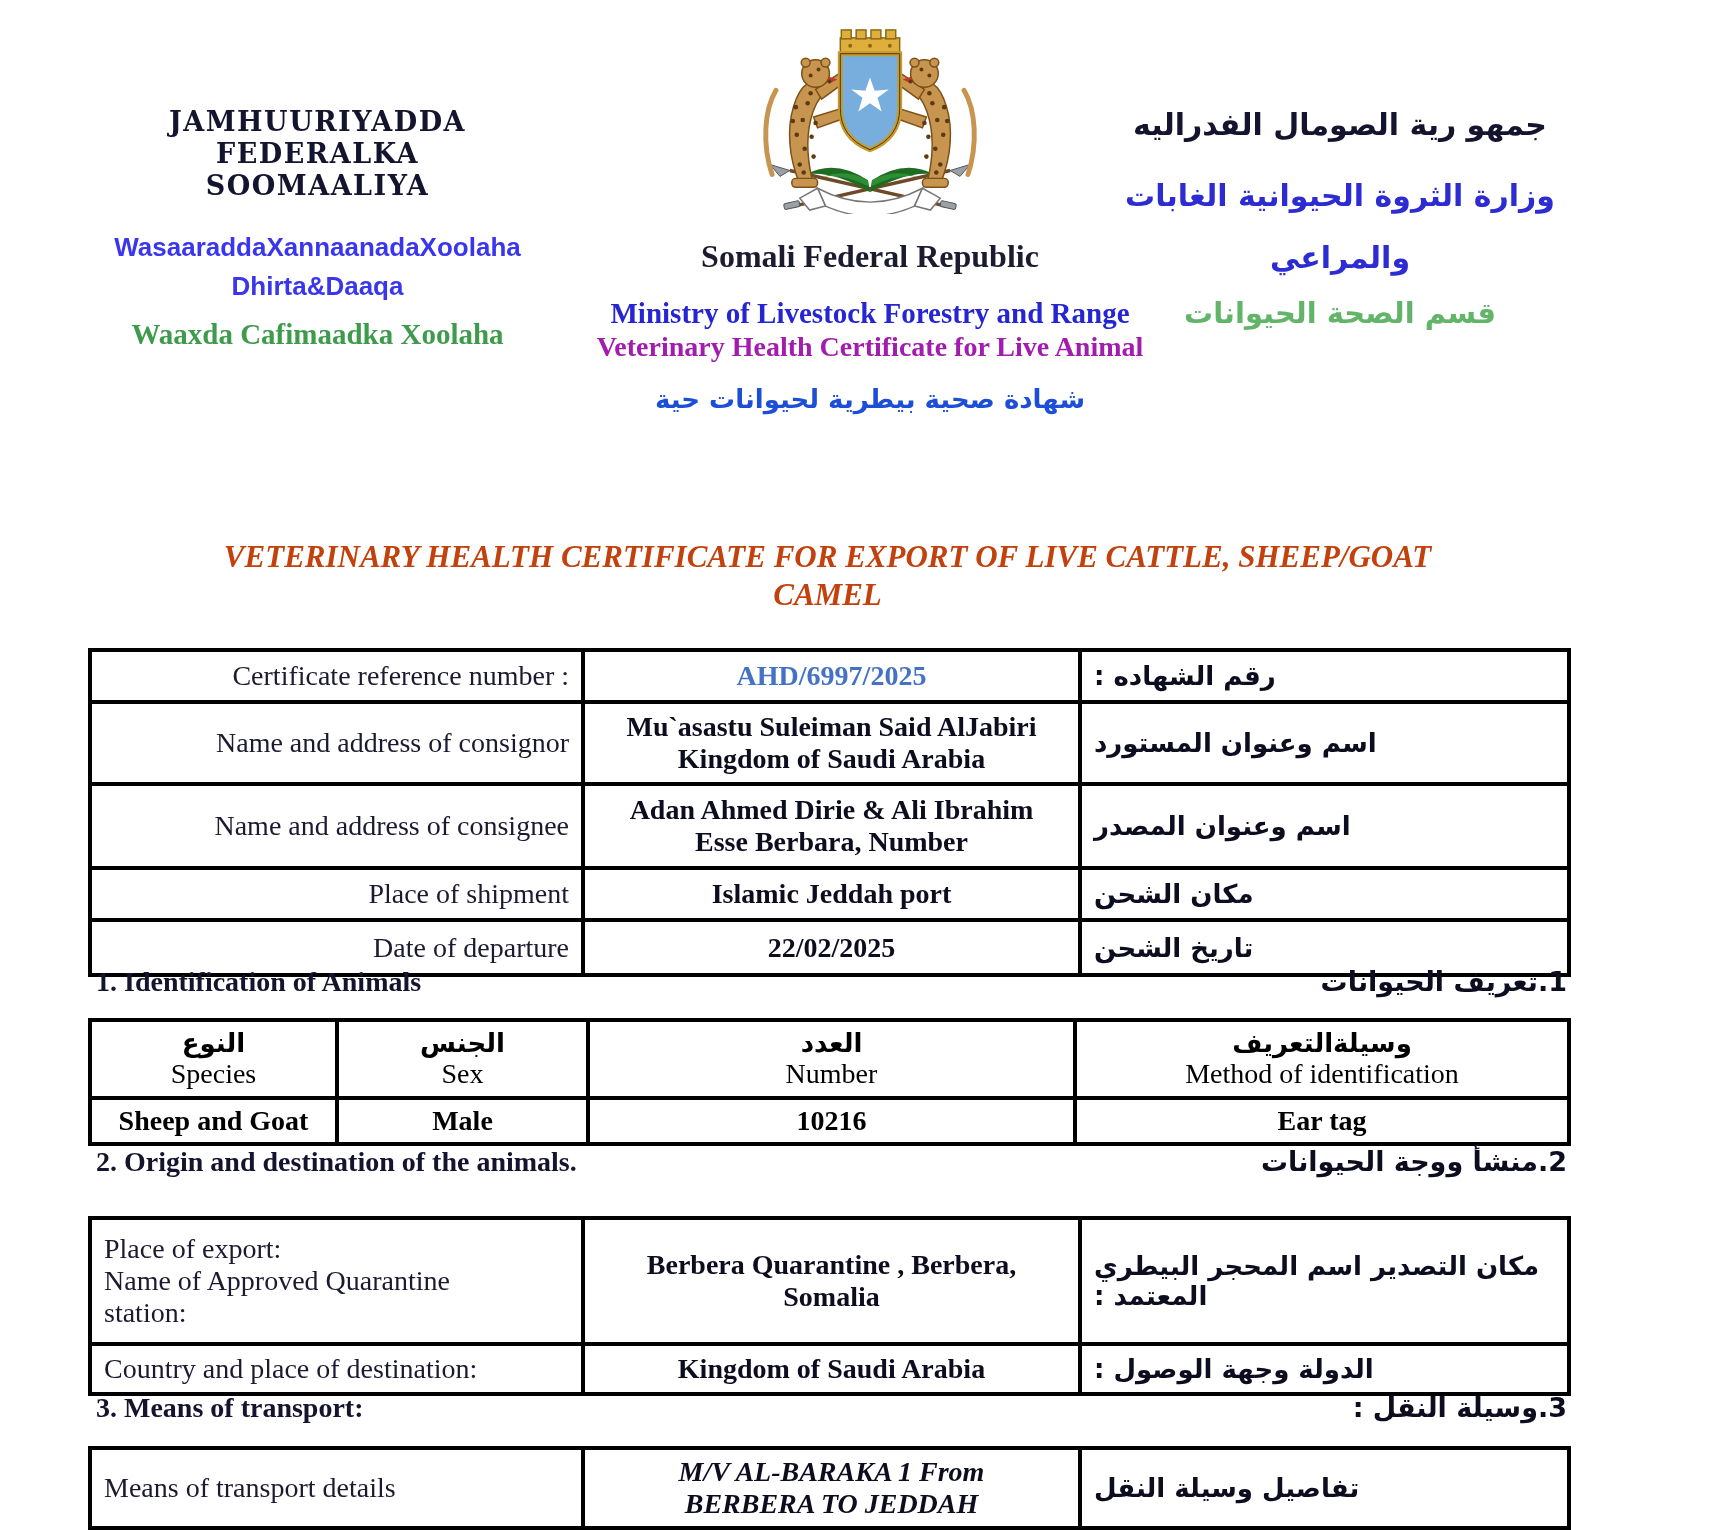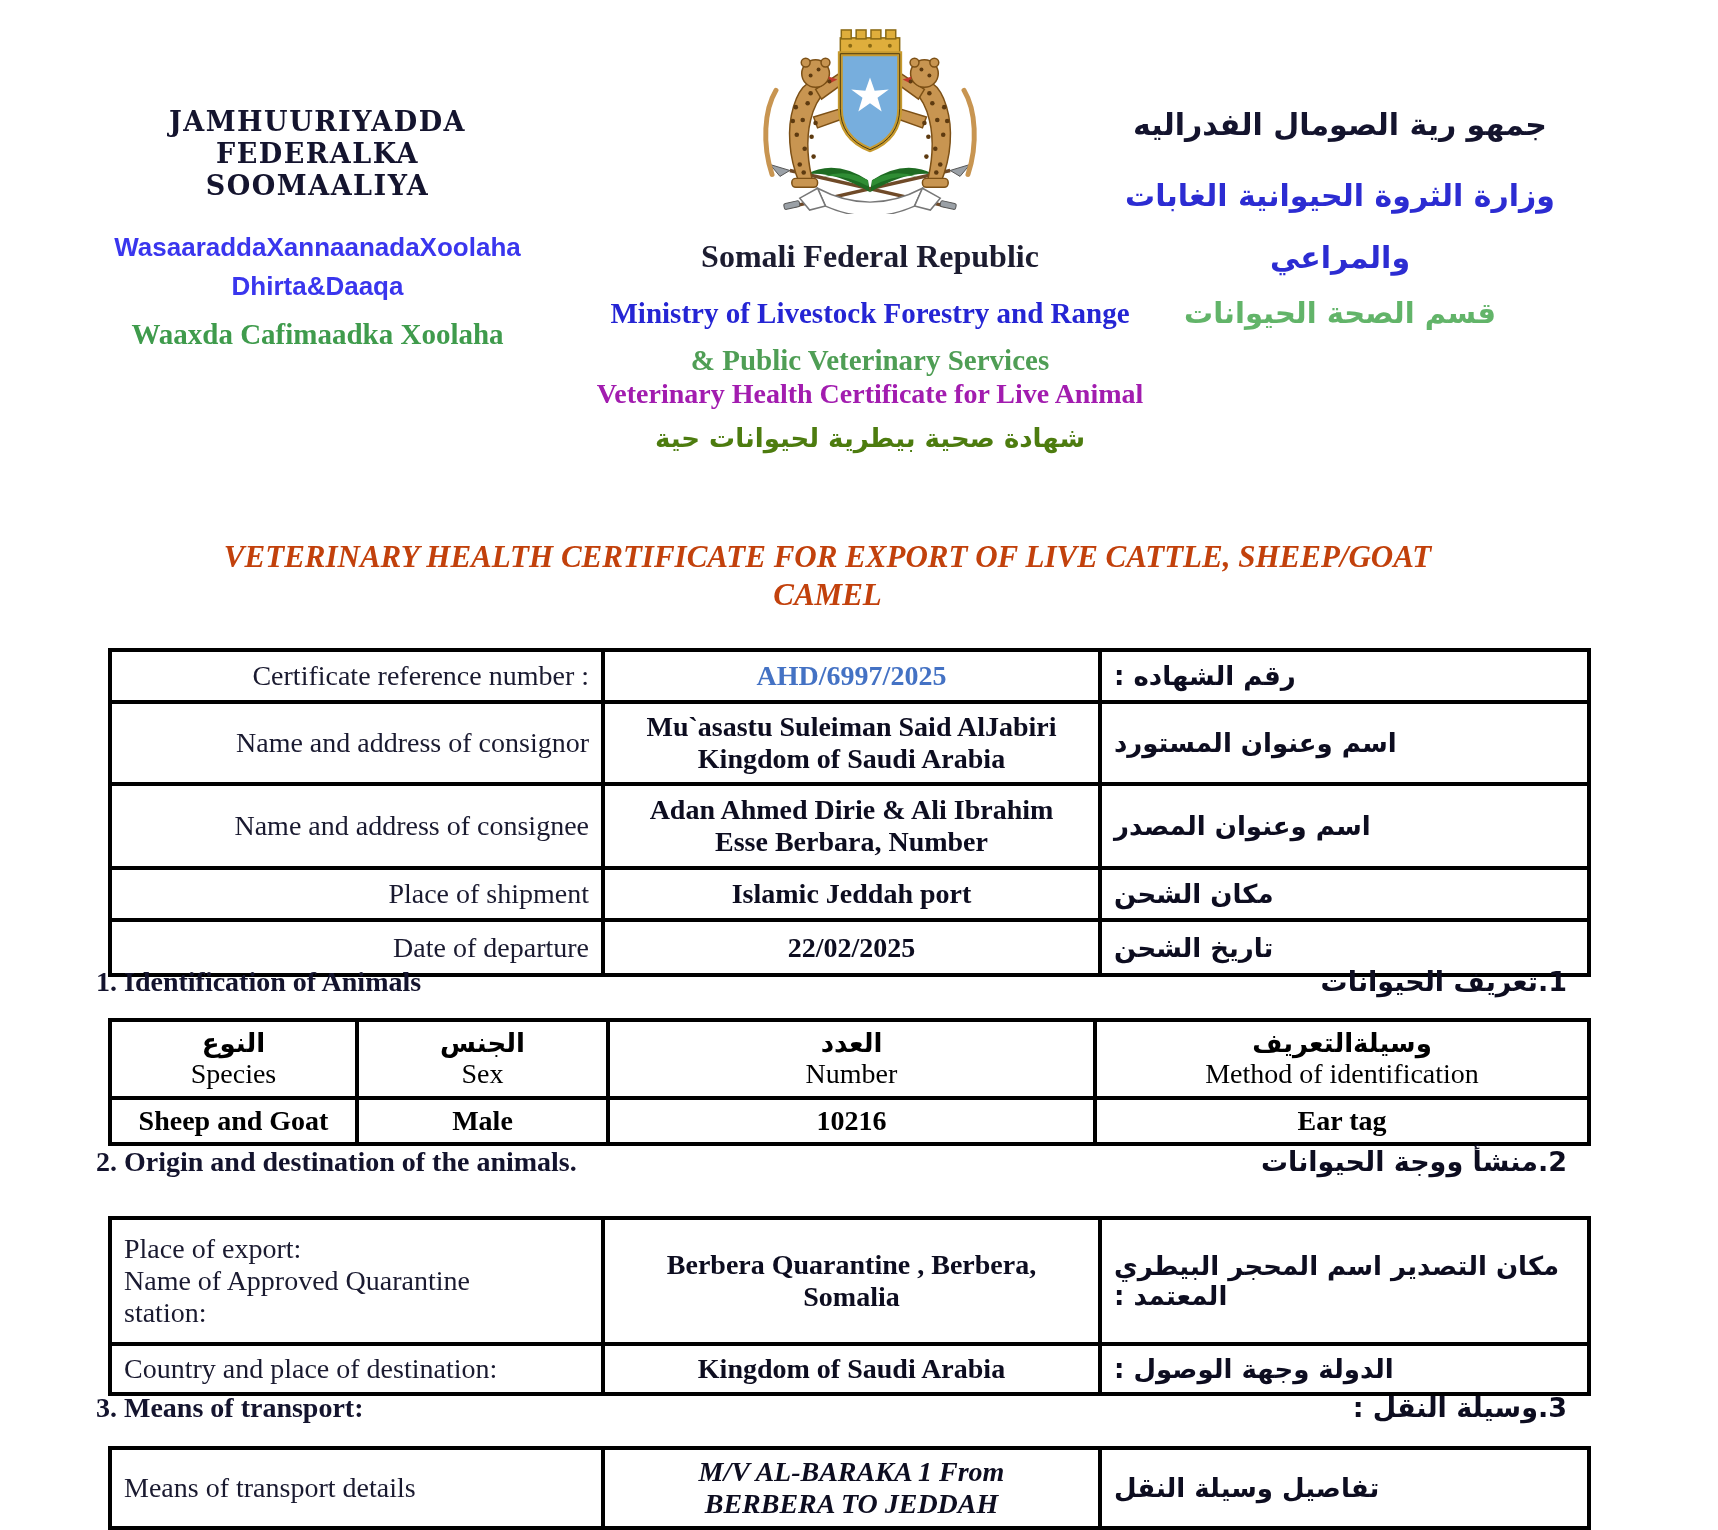--- a/index.html
+++ b/index.html
@@ -16,35 +16,35 @@
 
   .emblem{position:absolute;left:755px;top:26px;width:230px;height:188px;}
 
   .hdr-center{position:absolute;left:560px;top:238px;width:620px;text-align:center;}
   .c-line1{font-weight:bold;font-size:32px;line-height:36px;color:#1c1c30;}
   .c-line2{font-weight:bold;font-size:29px;line-height:34px;color:#2525d4;margin-top:22px;}
   .c-line3{font-weight:bold;font-size:29px;line-height:34px;color:#4f9e55;margin-top:13px;}
   .c-line4{font-weight:bold;font-size:29px;line-height:34px;color:#4f9e55;margin-top:13px;}
   .c-line5{font-weight:bold;font-size:28px;line-height:33px;color:#a21caf;margin-top:0;}
   .c-line6{font-family:"DejaVu Sans",sans-serif;font-weight:bold;font-size:26px;line-height:32px;
-           color:#4d7c0f;margin-top:12px;}
+           color:#1d4ed8;margin-top:20px;}
 
   .hdr-right{position:absolute;left:1060px;top:106px;width:560px;text-align:center;
              font-family:"DejaVu Sans",sans-serif;font-weight:bold;}
   .r-line1{font-size:30px;line-height:38px;color:#14142e;}
   .r-line2{font-size:30px;line-height:40px;color:#2c2cd2;margin-top:32px;}
   .r-line3{font-size:30px;line-height:40px;color:#2c2cd2;margin-top:22px;}
   .r-line4{font-size:29px;line-height:38px;color:#62b469;margin-top:16px;}
 
   
   .main-title{position:absolute;left:88px;top:538px;width:1479px;text-align:center;
               font-weight:bold;font-style:italic;font-size:31px;line-height:38px;color:#c2410c;}
 
   
-  table{border-collapse:collapse;table-layout:fixed;position:absolute;left:88px;width:1479px;margin-left:20px;}
+  table{border-collapse:collapse;table-layout:fixed;position:absolute;left:88px;width:1479px;}
   td{border:4px solid #000;font-size:28px;padding:2px 12px;vertical-align:middle;overflow:hidden;}
   .lbl-r{text-align:right;color:#1a1a30;}
   .lbl-l{text-align:left;color:#1a1a30;}
   .val{text-align:center;font-weight:bold;color:#0d0d20;}
   .val-blue{color:#4472C4;}
   .val-italic{font-style:italic;}
   .ar-cell{text-align:left;font-family:"DejaVu Sans",sans-serif;font-weight:bold;font-size:26px;color:#0d0d20;}
   #cert-table{top:648px;}
   #animals-table{top:1018px;}
   #origin-table{top:1216px;}
@@ -152,21 +152,20 @@
       <path d="M85 28 h60 v55 q0 30 -30 42 q-30 -12 -30 -42 z" fill="#77AEDD" stroke="#C79A2F" stroke-width="5"></path>
       <path d="M85 28 h60 v55 q0 30 -30 42 q-30 -12 -30 -42 z" fill="none" stroke="#4a3a10" stroke-width="1"></path>
 
       <polygon points="115,52 119.7,65.5 134,64.2 122.6,72.6 126.8,86.3 115,78 103.2,86.3 107.4,72.6 96,64.2 110.3,65.5" fill="#ffffff"></polygon>
     </svg>
   </div>
 
   <div class="hdr-center">
     <div class="c-line1">Somali Federal Republic</div>
     <div class="c-line2">Ministry of Livestock Forestry and Range</div>
-    <div class="c-line4">&amp; Public Veterinary Services</div>
     <div class="c-line5">Veterinary Health Certificate for Live Animal</div>
     <div class="c-line6" dir="rtl">شهادة صحية بيطرية لحيوانات حية</div>
   </div>
 
   <div class="hdr-right">
     <div class="r-line1" dir="rtl">جمهو رية الصومال الفدراليه</div>
     <div class="r-line2" dir="rtl">وزارة الثروة الحيوانية الغابات</div>
     <div class="r-line3" dir="rtl">والمراعي</div>
     <div class="r-line4" dir="rtl">قسم الصحة الحيوانات</div>
   </div>

